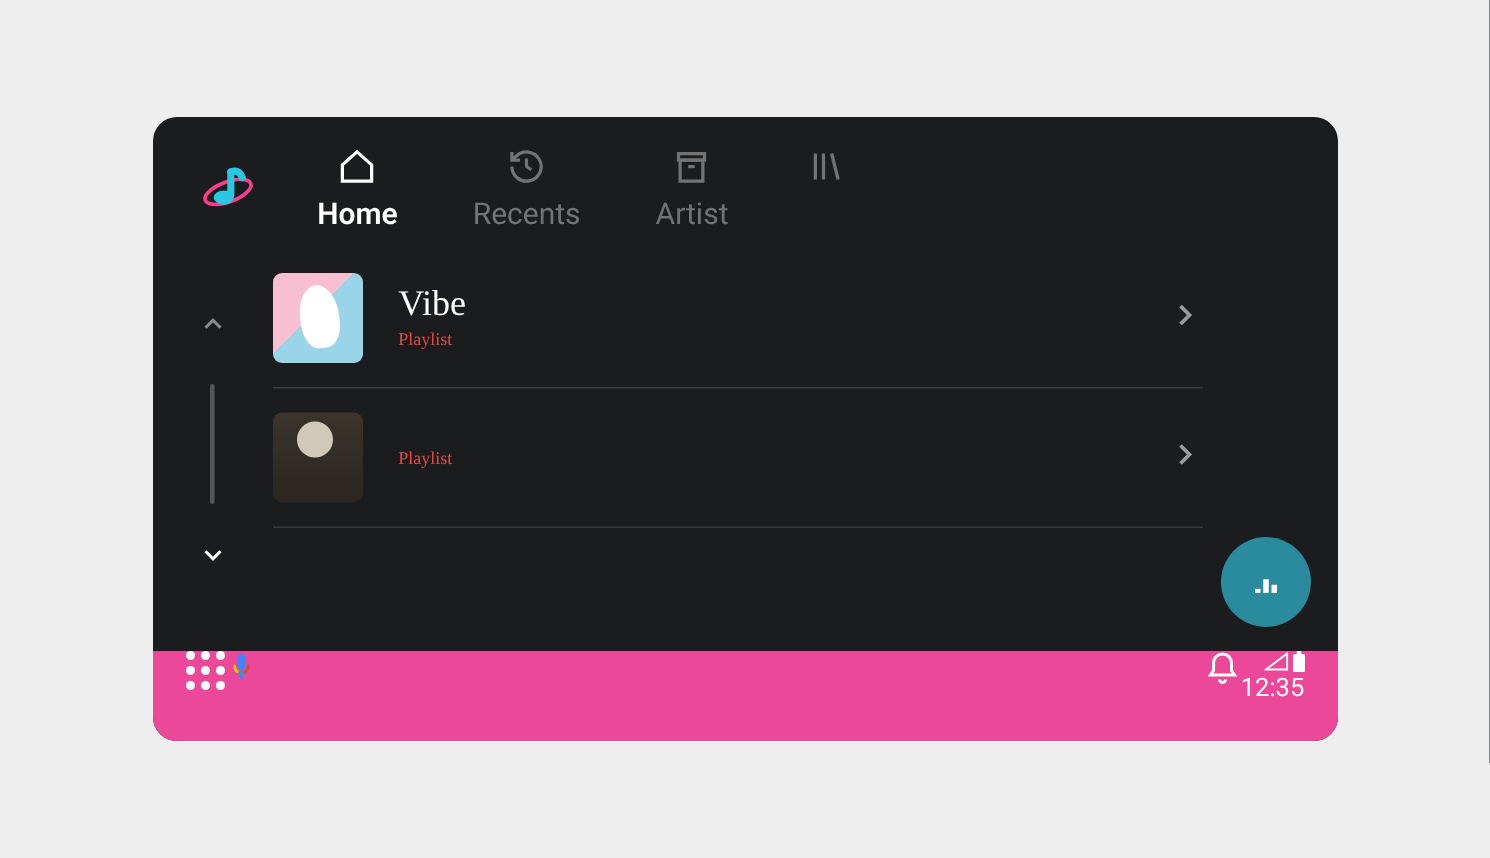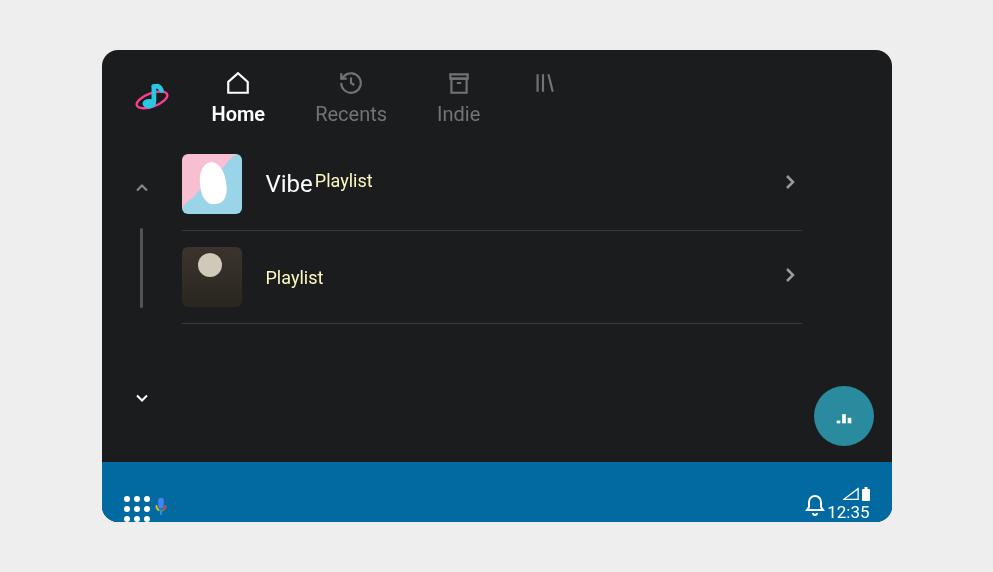--- a/index.html
+++ b/index.html
@@ -7,21 +7,21 @@
       background: #eeeeee;
       font-family: -apple-system, BlinkMacSystemFont, "Segoe UI", Roboto, sans-serif;
       width: 993px;
       height: 572px;
       display: flex;
       align-items: center;
       justify-content: center;
     }
     .device {
       width: 790px;
-      height: 472px;
+      height: 416px;
       background: #1a1c1e;
       border-radius: 16px;
       overflow: hidden;
       display: flex;
       flex-direction: column;
     }
     .topbar {
       display: flex;
       align-items: center;
       padding: 8px 0 0 0;
@@ -144,53 +144,54 @@
       width: 24px;
       height: 24px;
       background: #d0c8b8;
       border-radius: 50%;
       left: 16px;
       top: 6px;
     }
     .item-text {
       flex: 1;
       display: flex;
-      flex-direction: row;
+      flex-direction: column;
       gap: 2px;
+      font-family: Liberation Serif, serif;
     }
     .item-title {
       color: #ffffff;
       font-size: 24px;
       font-weight: 400;
     }
     .item-subtitle {
-      color: #fef9c3;
-      font-size: 18px;
+      color: #ef4444;
+      font-size: 12px;
     }
     .chevron {
       color: #9a9a9a;
     }
     .fab {
       position: absolute;
       right: 18px;
       bottom: 16px;
       width: 60px;
       height: 60px;
       border-radius: 50%;
       background: #2a8a9e;
       display: flex;
       align-items: center;
       justify-content: center;
       cursor: pointer;
     }
     .bottombar {
       height: 60px;
-      background: #0369a1;
-      display: flex;
-      align-items: flex-end;
+      background: #ec4899;
+      display: flex;
+      align-items: flex-start;
       padding: 0 22px;
     }
     .apps-grid {
       display: grid;
       grid-template-columns: repeat(3, 6px);
       grid-template-rows: repeat(3, 6px);
       gap: 4px;
     }
     .apps-grid span {
       width: 6px;
@@ -246,21 +247,21 @@
           <polyline points="12,7 12,12 15,14"></polyline>
         </svg>
         <span class="tab-label">Recents</span>
       </div>
       <div class="tab">
         <svg width="26" height="26" viewBox="0 0 24 24" fill="none" stroke="currentColor" stroke-width="2">
           <path d="M5 8 H19 V21 H5 Z"></path>
           <path d="M4 4 H20 V8 H4 Z"></path>
           <line x1="10" y1="12" x2="14" y2="12"></line>
         </svg>
-        <span class="tab-label">Indie</span>
+        <span class="tab-label">Artist</span>
       </div>
       <div class="tab">
         <svg width="26" height="26" viewBox="0 0 24 24" fill="none" stroke="currentColor" stroke-width="2">
           <line x1="7" y1="4" x2="7" y2="20"></line>
           <line x1="12" y1="4" x2="12" y2="20"></line>
           <line x1="17" y1="4" x2="21" y2="20"></line>
         </svg>
       </div>
     </div>
   </div>

